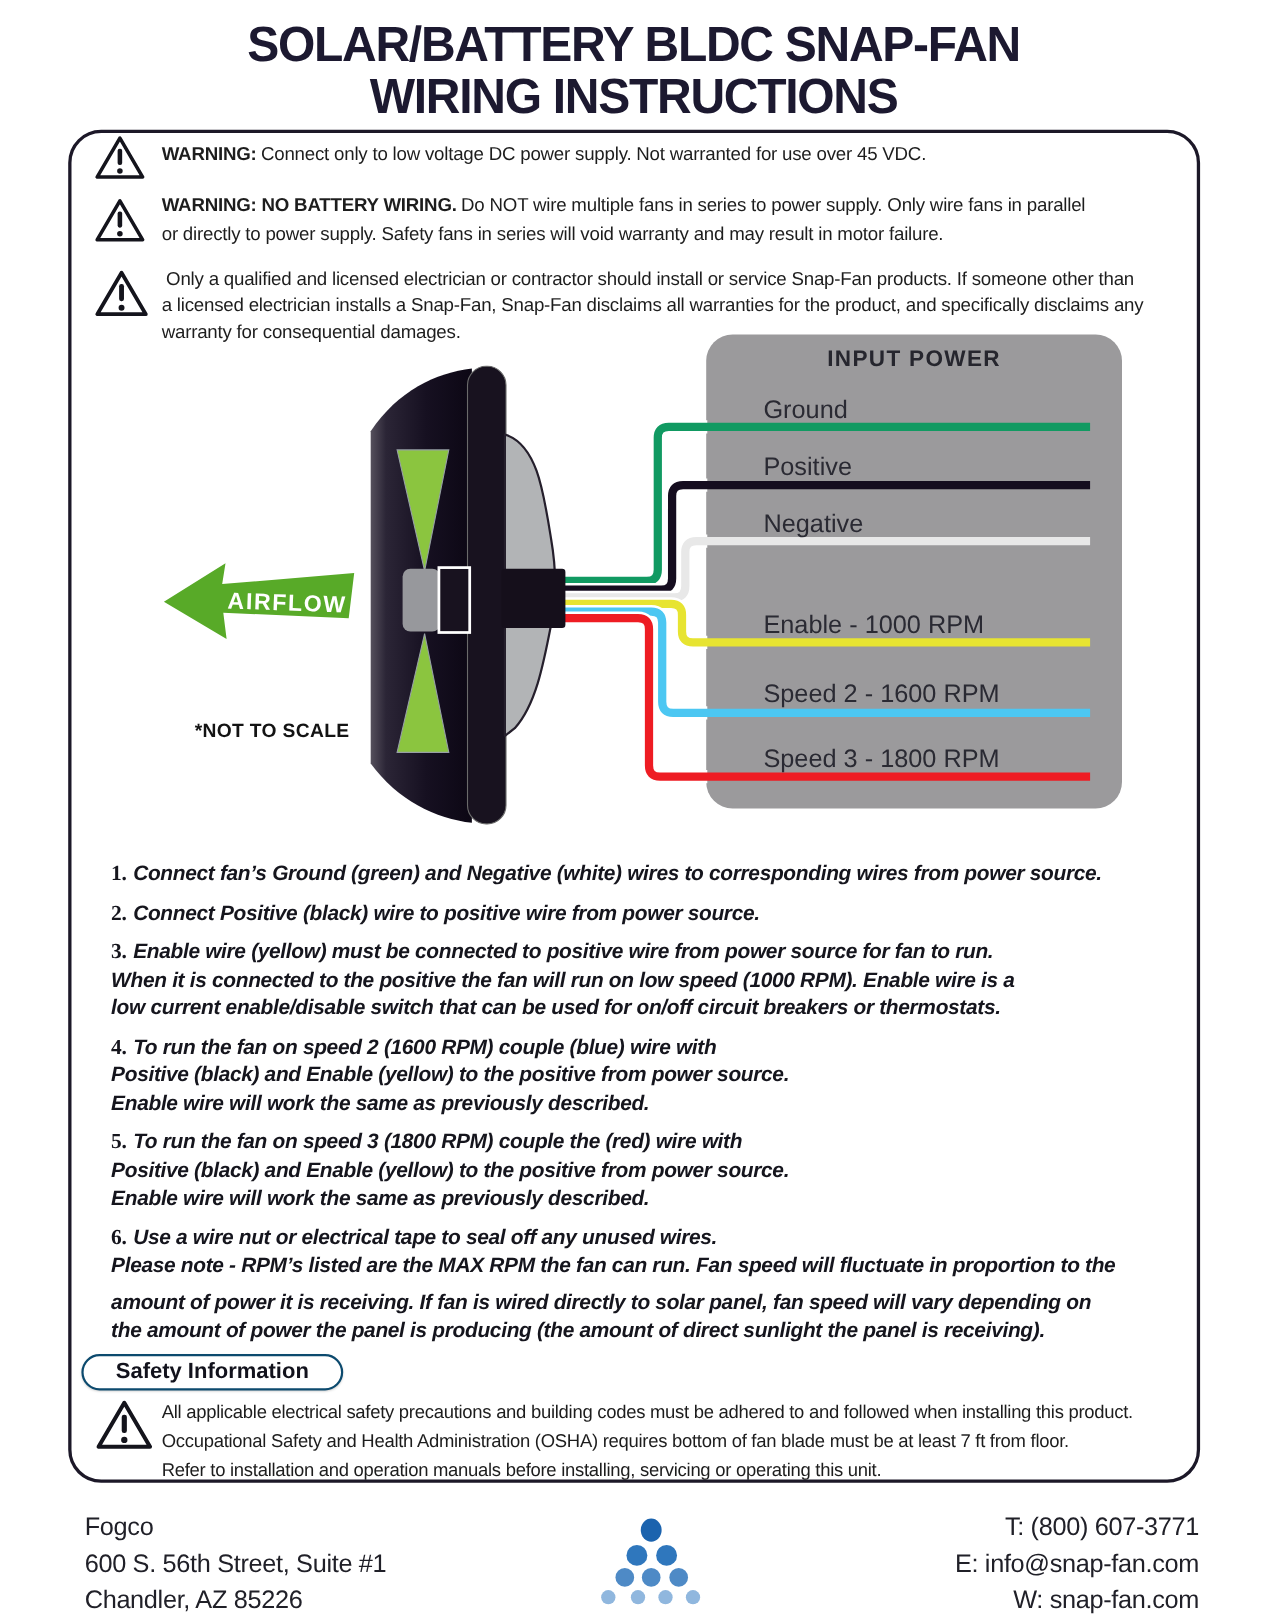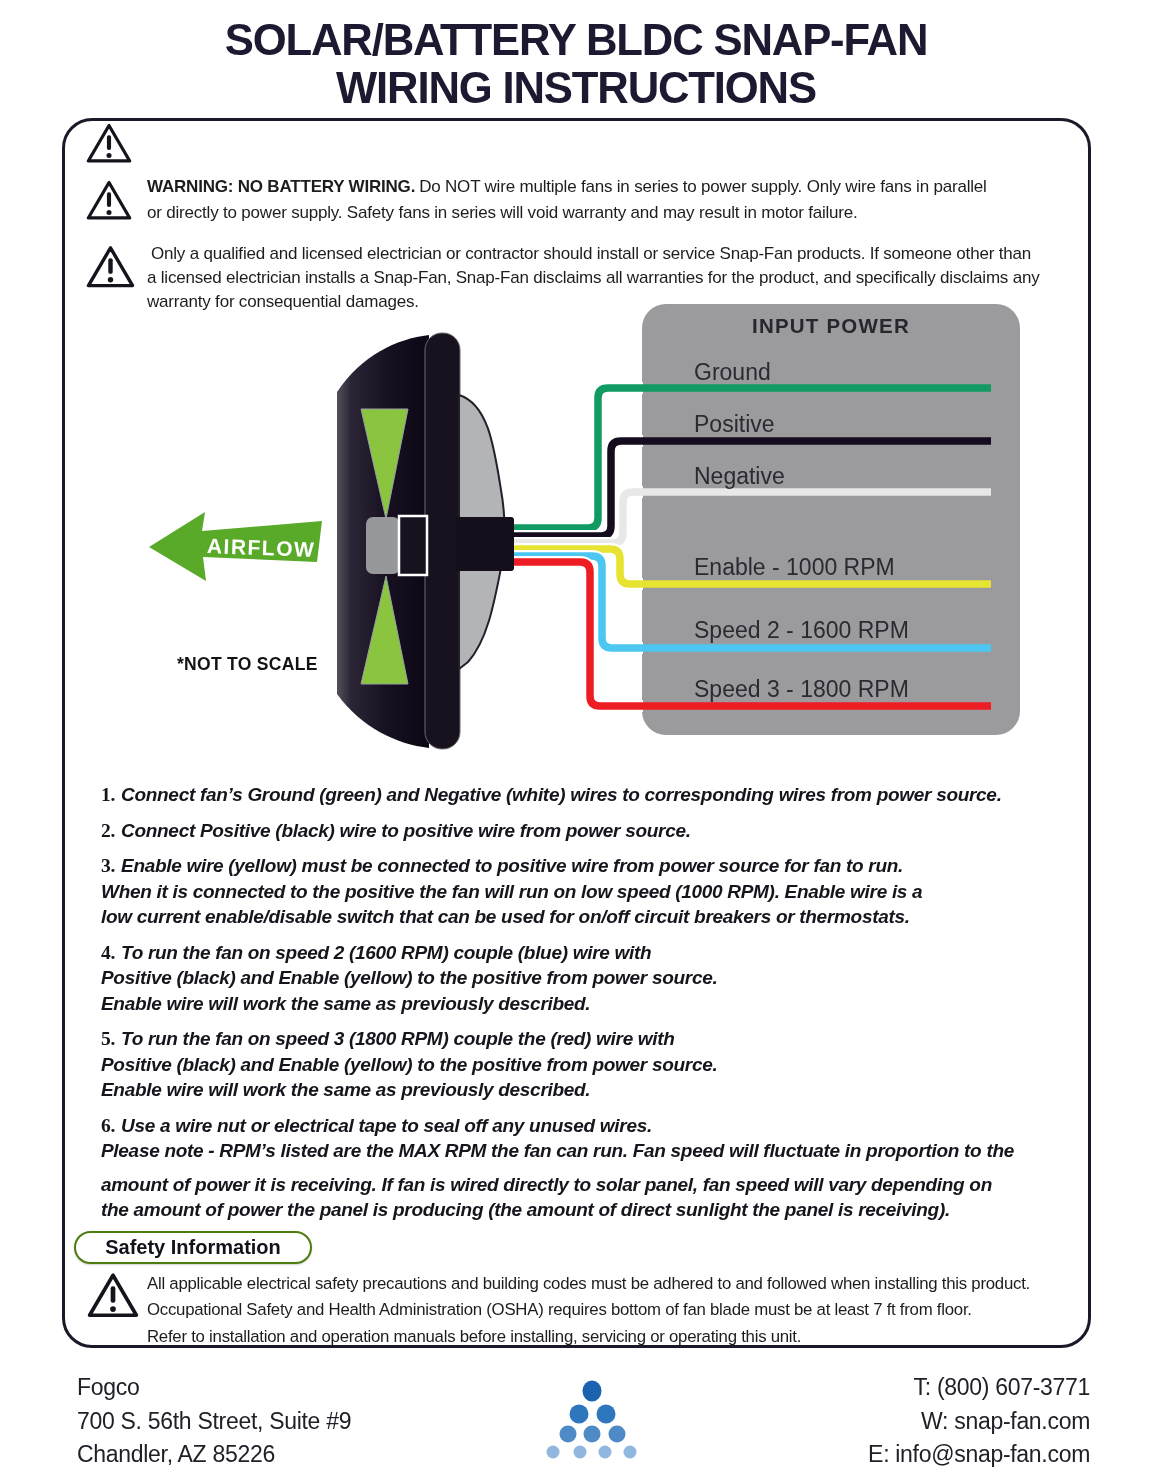--- a/index.html
+++ b/index.html
@@ -30,21 +30,21 @@
   .wire { fill:none; stroke-width:7.5; }
 
   .inst-wrap { position:absolute; left:101px; top:782px; width:1004px; }
   p.inst { margin:0 0 10px 0; font-style:italic; font-weight:bold; font-size:19px;
            line-height:25.5px; letter-spacing:-0.3px; color:#15151d; }
   p.inst .num { font-family:"Liberation Serif",serif; font-style:normal; font-size:19.5px; margin-right:6px; }
   p.inst .lines { white-space:pre-line;margin-top:32px; }
   p.inst.cont { margin-top:-2px; }
 
   .safety-pill { position:absolute; left:74px; top:1231px; width:238px; height:33px;
-                 background:#fff; border:2px solid #4d7c0f; border-radius:17px;
+                 background:#fff; border:2px solid #0c4a6e; border-radius:17px;
                  box-shadow:0 1px 2px rgba(0,0,0,.18); box-sizing:border-box;
                  text-align:center; line-height:28px; font-size:20px; font-weight:bold; color:#12121c; }
   .safety-icon { position:absolute; left:87px; top:1270px; width:52px; height:51px; }
   .safety-icon svg { display:block; width:100%; height:100%; }
   .safety-text { position:absolute; left:147px; top:1271px; width:948px; font-size:16.8px;
                  line-height:26.3px; letter-spacing:-0.25px; color:#1d1d1d; white-space:pre-line; }
 
   .footer-left  { position:absolute; left:77px;  top:1371px; font-size:23px; line-height:33.5px;
                   letter-spacing:-0.3px; color:#202028; }
   .footer-right { position:absolute; right:62px; top:1371px; text-align:right; font-size:23px;
@@ -60,20 +60,23 @@
 WIRING INSTRUCTIONS</div>
 
   <div class="main-box"></div>
 
   <div class="warn-icon" style="left:86px; top:121px; width:46px; height:45px;">
     <svg viewBox="0 0 100 92">
         <path d="M50 7 L5 84 L95 84 Z" fill="none" stroke="#14141c" stroke-width="7" stroke-linejoin="round"></path>
         <rect x="45.5" y="28" width="9" height="32" rx="4" fill="#14141c"></rect>
         <circle cx="50" cy="72" r="5.5" fill="#14141c"></circle>
       </svg>
+  </div>
+  <div class="warn-text lh1" style="left:147px; top:129px; width:900px;">
+    <b>WARNING:</b><span>Connect only to low voltage DC power supply. Not warranted for use over 45 VDC.</span>
   </div>
 
   <div class="warn-icon" style="left:86px; top:177px; width:46px; height:47px;">
     <svg viewBox="0 0 100 92">
         <path d="M50 7 L5 84 L95 84 Z" fill="none" stroke="#14141c" stroke-width="7" stroke-linejoin="round"></path>
         <rect x="45.5" y="28" width="9" height="32" rx="4" fill="#14141c"></rect>
         <circle cx="50" cy="72" r="5.5" fill="#14141c"></circle>
       </svg>
   </div>
   <div class="warn-text lh2" style="left:147px; top:174px; width:858px;">
@@ -169,21 +172,21 @@
         <rect x="45.5" y="28" width="9" height="32" rx="4" fill="#14141c"></rect>
         <circle cx="50" cy="72" r="5.5" fill="#14141c"></circle>
       </svg>
   </div>
   <div class="safety-text">All applicable electrical safety precautions and building codes must be adhered to and followed when installing this product.
 Occupational Safety and Health Administration (OSHA) requires bottom of fan blade must be at least 7 ft from floor.
 Refer to installation and operation manuals before installing, servicing or operating this unit.</div>
 
   <div class="footer-left">
     <div>Fogco</div>
-    <div>700 S. 56th Street, Suite #9</div>
+    <div>600 S. 56th Street, Suite #1</div>
     <div>Chandler, AZ 85226</div>
   </div>
 
   <svg class="logo" viewBox="0 0 110 96">
     <g fill="#1b63ae">
       <ellipse cx="54" cy="19" rx="9.5" ry="10.5"></ellipse>
     </g>
     <g fill="#2f77bd">
       <circle cx="41" cy="42" r="9.5"></circle>
         <circle cx="68" cy="42" r="9.5"></circle>
@@ -196,17 +199,17 @@
     <g fill="#90b7de">
       <circle cx="15" cy="80" r="6.5"></circle>
         <circle cx="42" cy="80" r="6.5"></circle>
         <circle cx="67" cy="80" r="6.5"></circle>
         <circle cx="92" cy="80" r="6.5"></circle>
     </g>
   </svg>
 
   <div class="footer-right">
     <div>T: (800) 607-3771</div>
+    <div>E: info@snap-fan.com</div>
     <div>W: snap-fan.com</div>
-    <div>E: info@snap-fan.com</div>
   </div>
 
 </div>
 
 </body></html>

